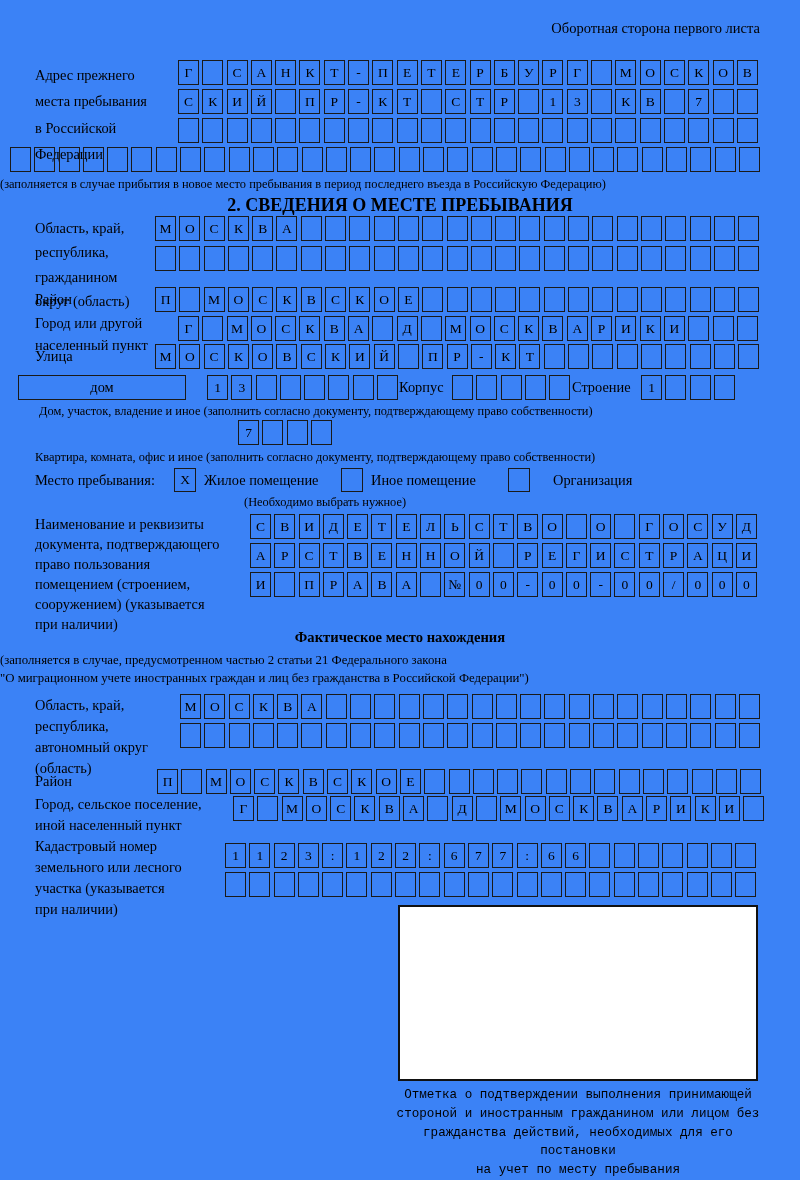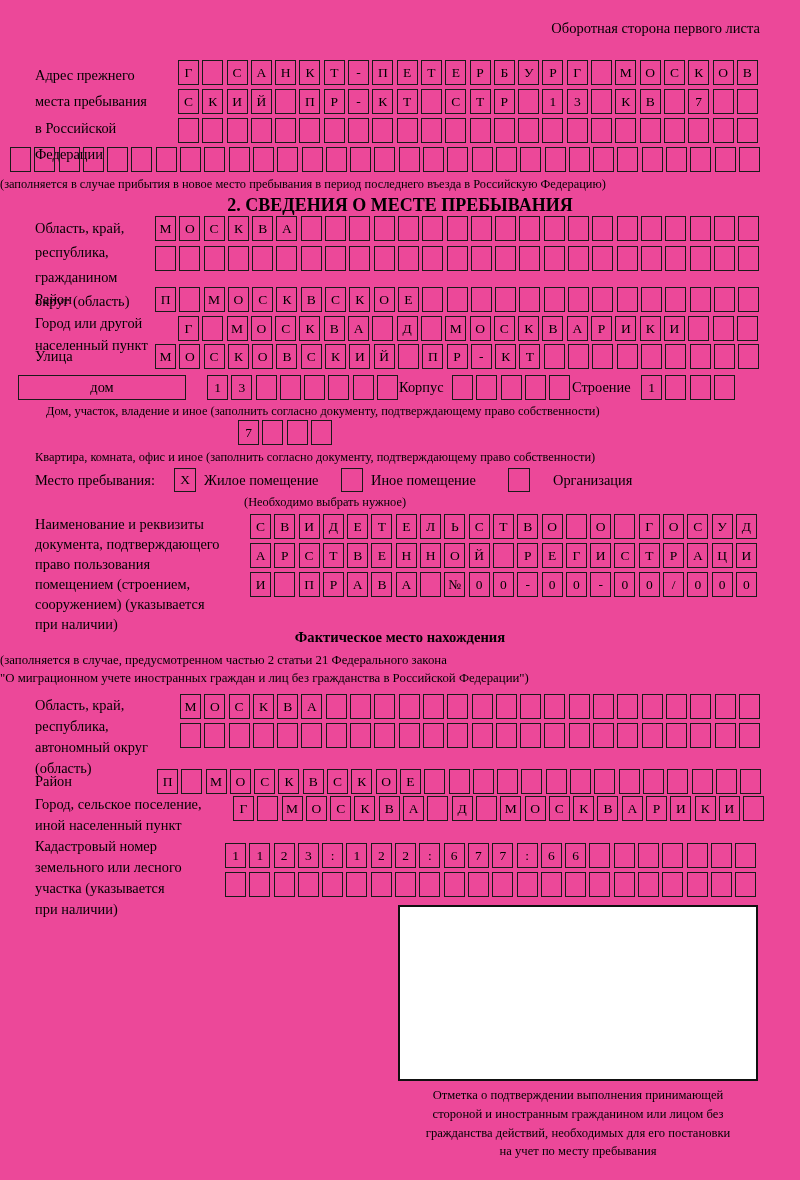--- a/index.html
+++ b/index.html
@@ -1,32 +1,32 @@
 <!DOCTYPE html>
 <html><head>
 <meta charset="utf-8">
 <style>
   html,body{margin:0;padding:0;background:#ffffff;}
-  .page{position:relative;width:800px;height:1180px;background:#ec4899;color:#000;
+  .page{position:relative;width:800px;height:1180px;background:#3b82f6;color:#000;
         font-family:"Liberation Serif","DejaVu Serif",serif;overflow:hidden;}
   .cellrow{position:absolute;display:flex;gap:3.3px;}
   .cell{flex:0 0 21px;width:21px;height:25px;border:1.5px solid #1a1a1a;box-sizing:border-box;
         display:flex;align-items:center;justify-content:center;font-size:13.5px;line-height:1;}
   .lbl{position:absolute;font-size:14.4px;}
   .lbl div{white-space:nowrap;}
   .inl{position:absolute;font-size:14.4px;line-height:25px;white-space:nowrap;}
   .cap{position:absolute;font-size:12.4px;white-space:nowrap;}
   .capc{position:absolute;left:0;width:100%;text-align:left;font-size:12.4px;}
   .ttl{position:absolute;left:0;width:100%;text-align:center;font-weight:bold;font-size:18px;}
   .widebox{position:absolute;height:25px;border:1.5px solid #1a1a1a;box-sizing:border-box;
         display:flex;align-items:center;justify-content:center;font-size:14.4px;}
   .chk{position:absolute;width:22px;height:24px;border:1.5px solid #1a1a1a;box-sizing:border-box;
         display:flex;align-items:center;justify-content:center;font-size:13.5px;}
   .stampbox{position:absolute;border:2px solid #111;box-sizing:border-box;background:#fff;}
-  .stampcap{position:absolute;text-align:center;font-size:12.6px;line-height:18.8px;}
+  .stampcap{position:absolute;text-align:center;font-size:12.6px;line-height:18.8px;font-family:Liberation Mono, monospace;}
 </style>
 </head>
 <body>
 
 <div class="page">
 
   <div style="position:absolute;top:20px;right:40px;font-size:14.5px">Оборотная сторона первого листа</div>
 
   <div class="lbl" style="left:35px;top:62px;line-height:26.4px">
     <div>Адрес прежнего</div>
@@ -318,21 +318,21 @@
       <span class="cell"></span>
       <span class="cell"></span>
     </div>
   <span class="inl" style="left:572px;top:375px">Строение</span>
   <div class="cellrow" style="left:641px;top:375px">
       <span class="cell filled">1</span>
       <span class="cell"></span>
       <span class="cell"></span>
       <span class="cell"></span>
     </div>
-  <div class="cap" style="left:46px;top:404px">Дом, участок, владение и иное (заполнить согласно документу, подтверждающему право собственности)</div>
+  <div class="cap" style="left:39px;top:404px">Дом, участок, владение и иное (заполнить согласно документу, подтверждающему право собственности)</div>
 
   <div class="cellrow" style="left:238px;top:420px">
       <span class="cell filled">7</span>
       <span class="cell"></span>
       <span class="cell"></span>
       <span class="cell"></span>
     </div>
   <div class="cap" style="left:35px;top:450px">Квартира, комната, офис и иное (заполнить согласно документу, подтверждающему право собственности)</div>
 
   <span class="inl" style="left:35px;top:468px">Место пребывания:</span>

